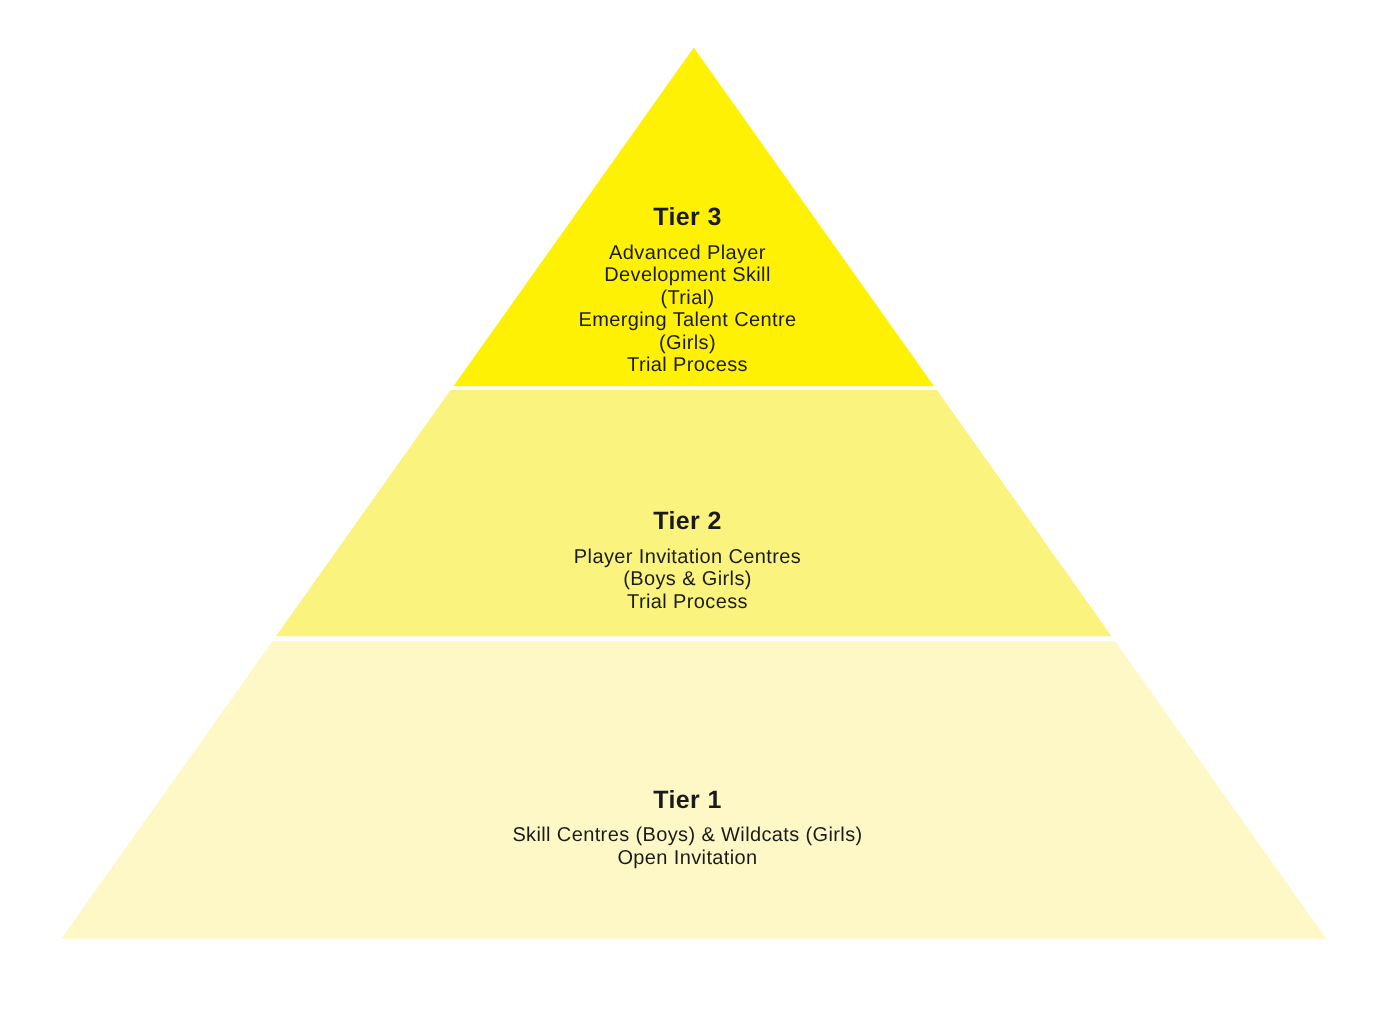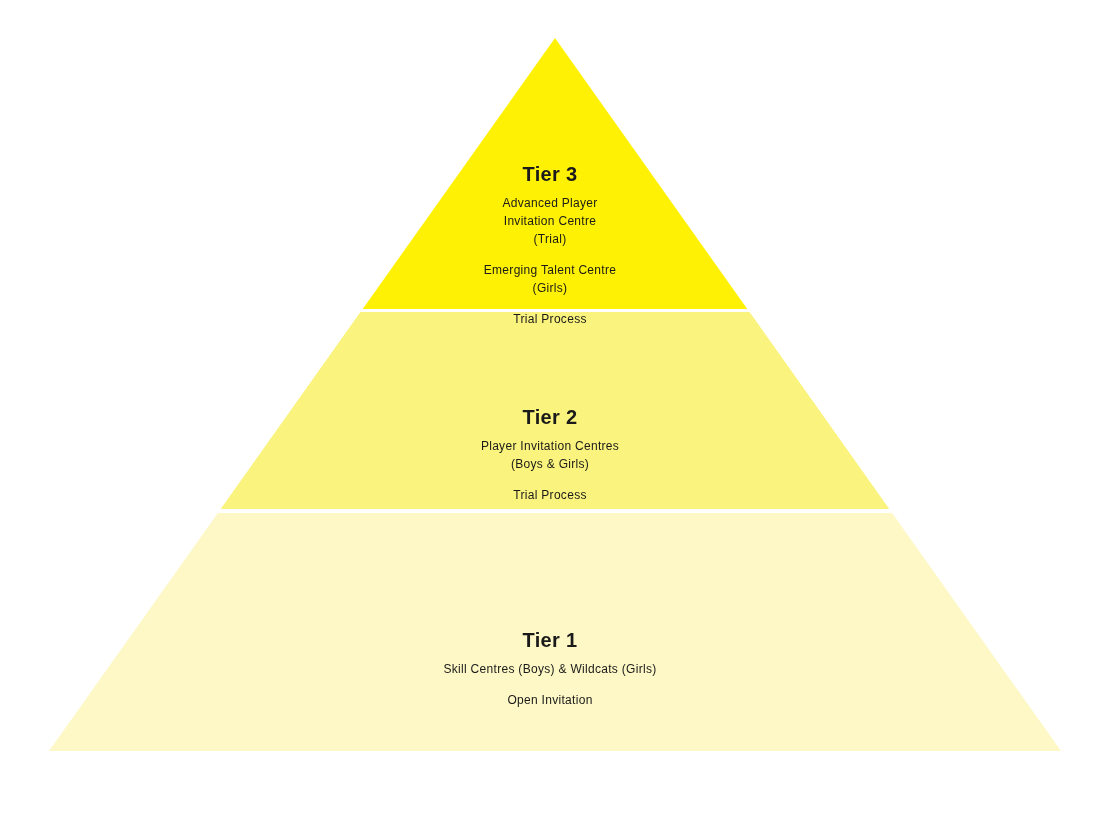--- a/index.html
+++ b/index.html
@@ -36,42 +36,42 @@
   .tier-text.t1 { top: 588px; }
   .tier-heading {
     font-size: 20px;
     font-weight: bold;
     line-height: 23px;
     letter-spacing: 0.3px;
     margin-bottom: 8px;
     margin-top: 41px;
   }
   .line {
-    font-size: 12px;
+    font-size: 16px;
     line-height: 18px;
     letter-spacing: 0.3px;
   }
-  .group + .group { margin-top: 13px; }
+  .group + .group { }
 </style>
 </head>
 <body>
 
 <div class="stage">
 
   <svg class="pyramid-svg" viewBox="0 0 1100 826" xmlns="http://www.w3.org/2000/svg">
     <polygon points="555,38 747.3,309 362.7,309" fill="#FFF103"></polygon>
     <polygon points="360.4,312 749.6,312 889.3,509 220.7,509" fill="#FAF37D"></polygon>
     <polygon points="217.9,513 892.1,513 1061,751 49,751" fill="#FDF8C5"></polygon>
   </svg>
 
   <div class="tier-text t3">
     <div class="tier-heading">Tier 3</div>
     <div class="group">
       <div class="line">Advanced Player</div>
-      <div class="line">Invitation Centre</div>
+      <div class="line">Development Skill</div>
       <div class="line">(Trial)</div>
     </div>
     <div class="group">
       <div class="line">Emerging Talent Centre</div>
       <div class="line">(Girls)</div>
     </div>
     <div class="group">
       <div class="line">Trial Process</div>
     </div>
   </div>

